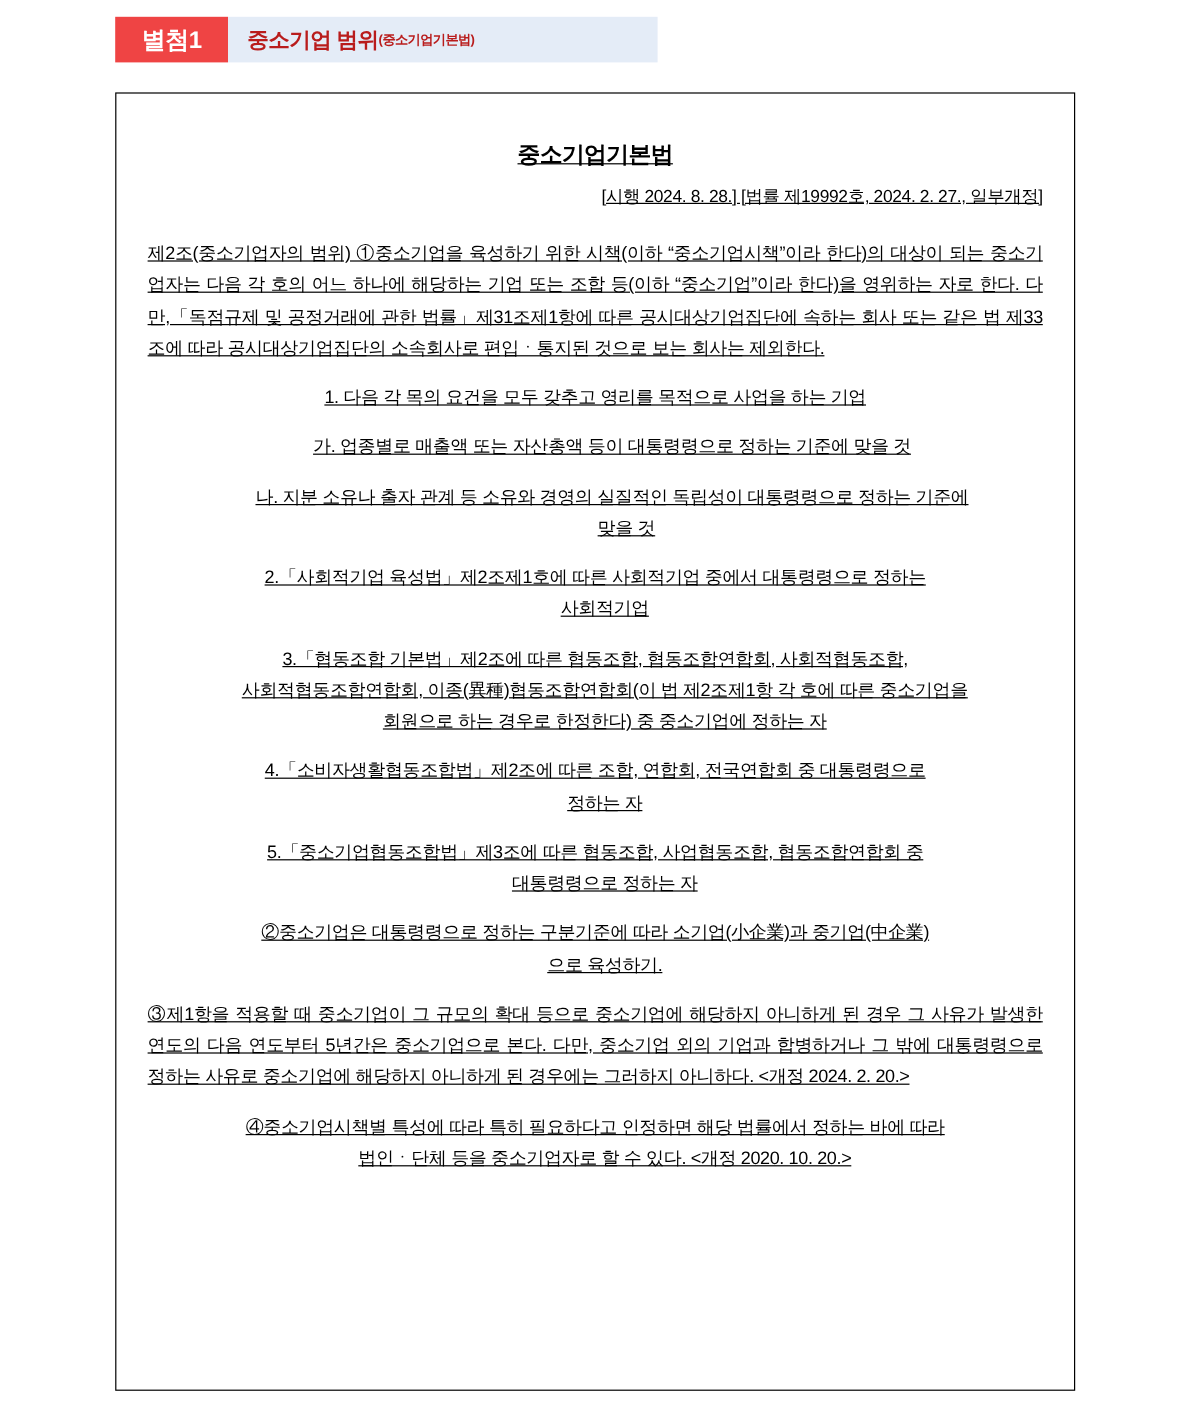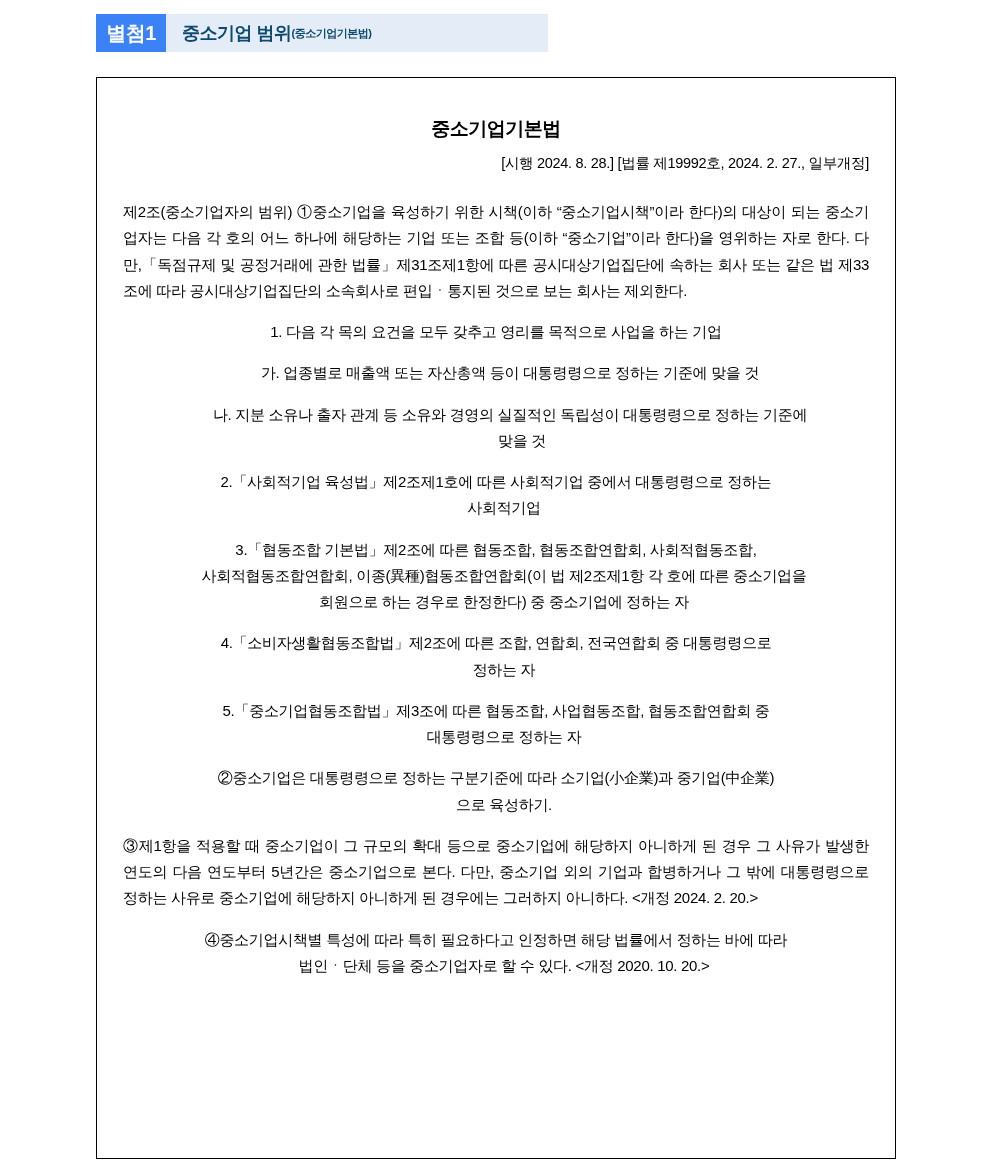--- a/index.html
+++ b/index.html
@@ -27,35 +27,35 @@
   .header {
     position: absolute;
     left: 96px;
     top: 14px;
     height: 38px;
     display: flex;
     align-items: stretch;
     width: 452px;
   }
   .header-badge {
-    background: #3b82f6;
+    background: #ef4444;
     color: #ffffff;
     font-weight: bold;
     font-size: 20px;
     letter-spacing: -0.5px;
     display: flex;
     align-items: center;
     justify-content: center;
-    width: 70px;
+    width: 94px;
     height: 38px;
     box-sizing: border-box;
   }
   .header-title {
     background: #e4ecf7;
-    color: #0c4a6e;
+    color: #b91c1c;
     font-weight: bold;
     font-size: 18px;
     display: flex;
     align-items: center;
     padding-left: 16px;
     flex: 1;
     height: 38px;
     box-sizing: border-box;
     letter-spacing: -0.5px;
   }
@@ -68,20 +68,21 @@
   .doc-box {
     position: absolute;
     left: 96px;
     top: 77px;
     width: 800px;
     height: 1082px;
     border: 1.5px solid #000000;
     box-sizing: border-box;
     padding: 30px 26px 20px 26px;
     background: #ffffff;
+    text-decoration: underline;
   }
 
   .law-title {
     text-align: center;
     font-size: 19px;
     font-weight: bold;
     letter-spacing: -0.5px;
     margin: 8px 0 0 0;
   }
   .law-meta {

